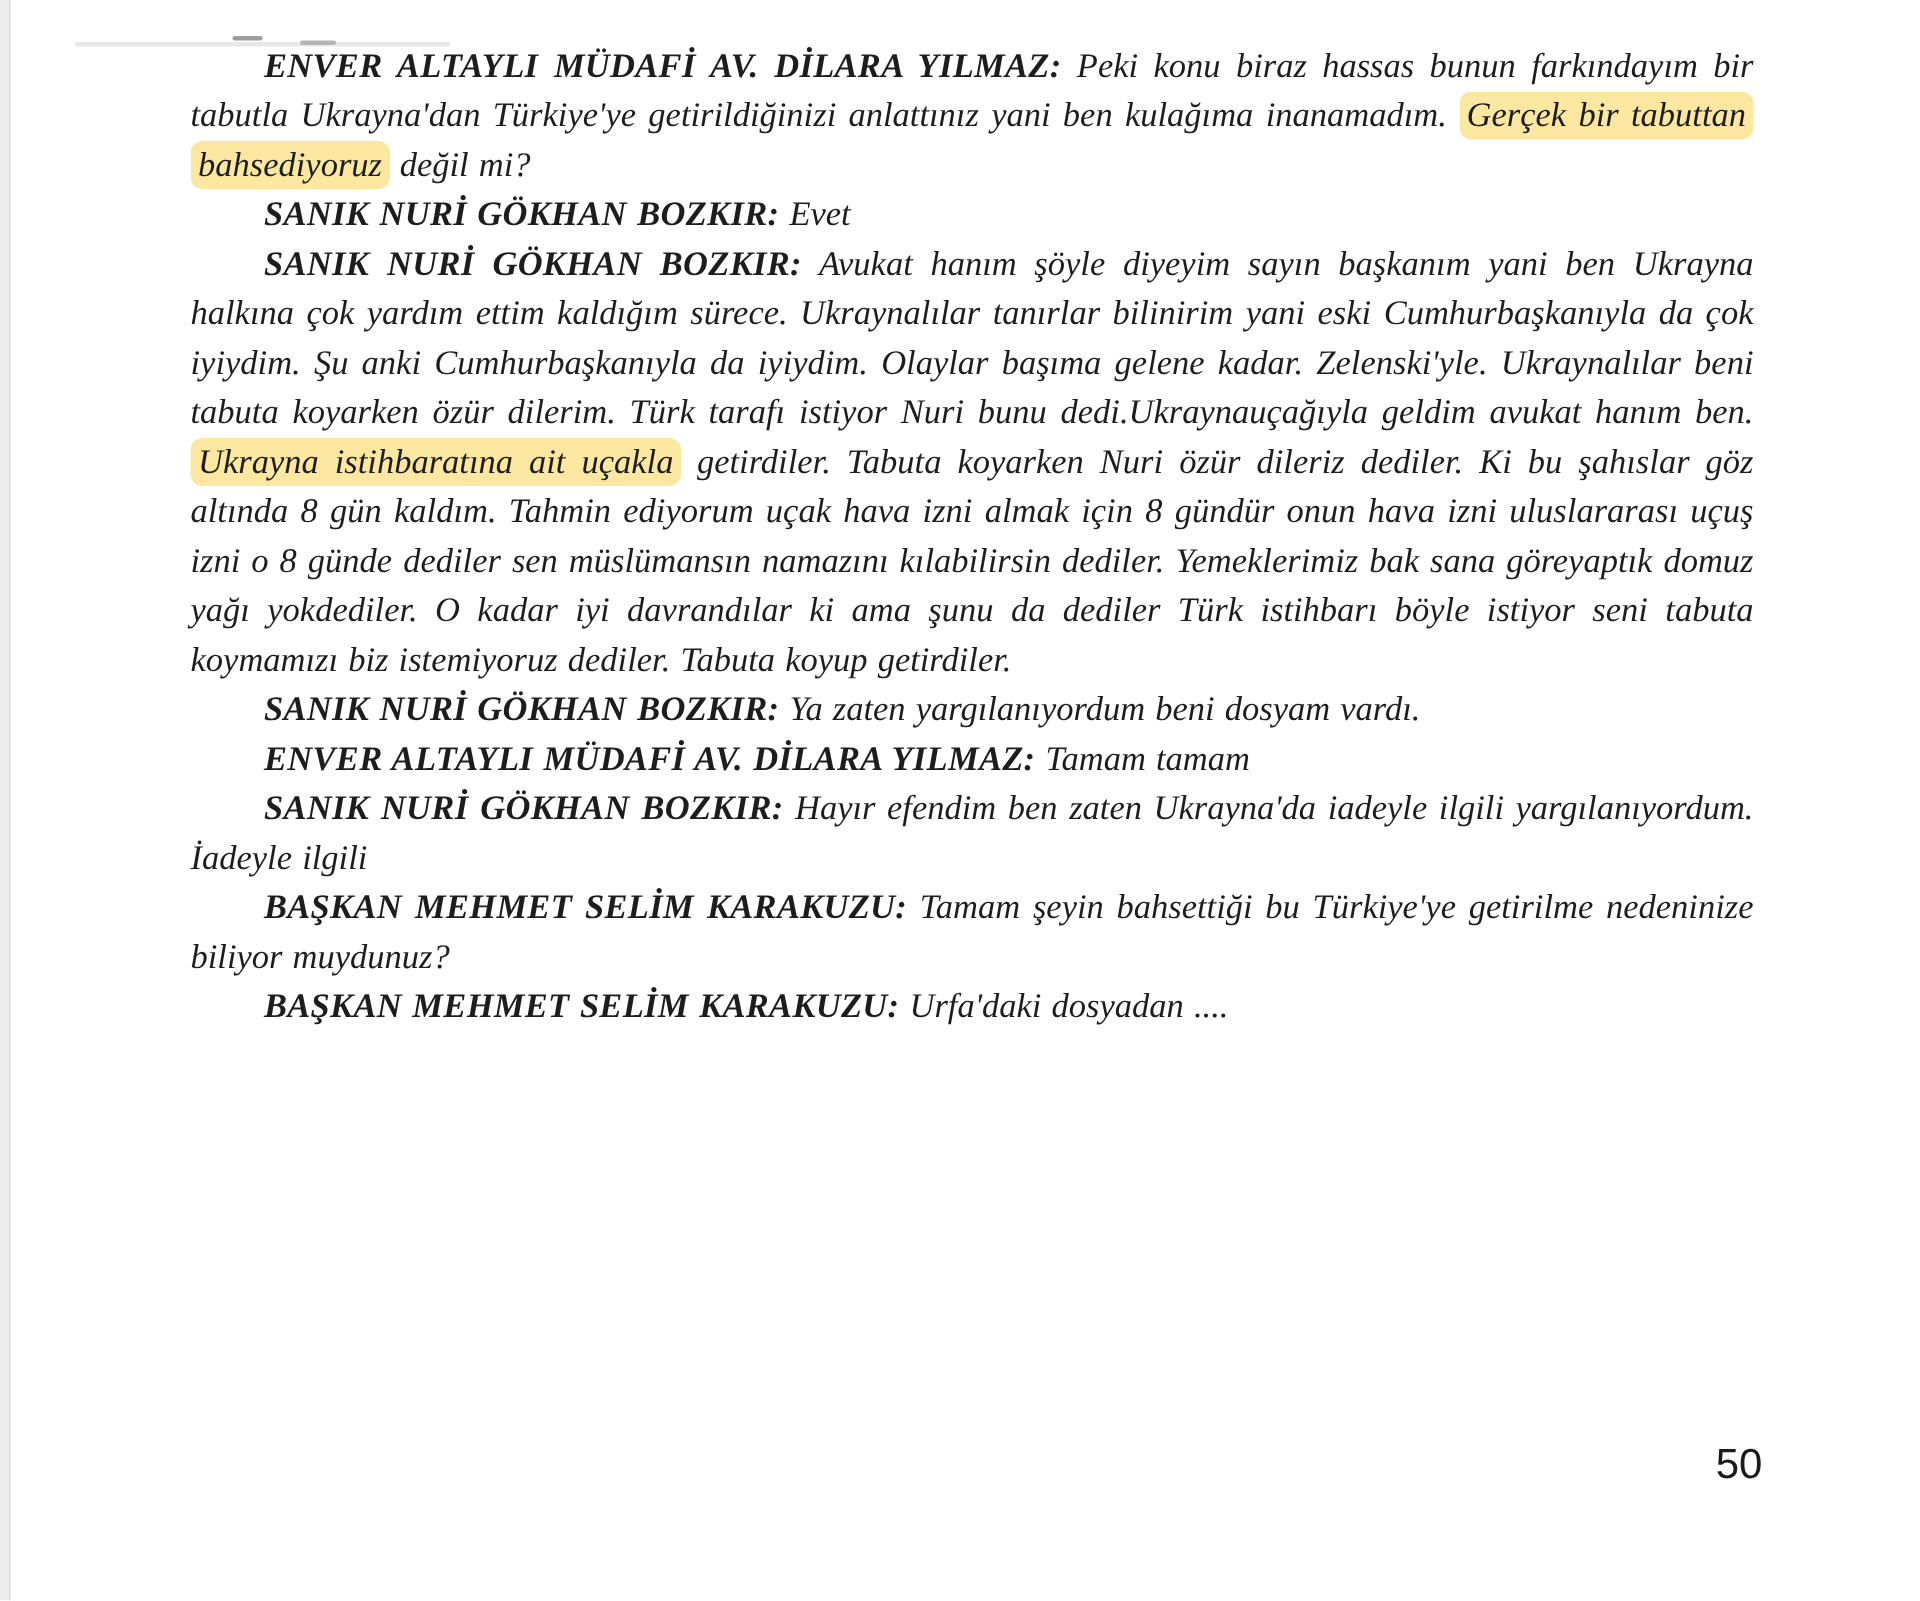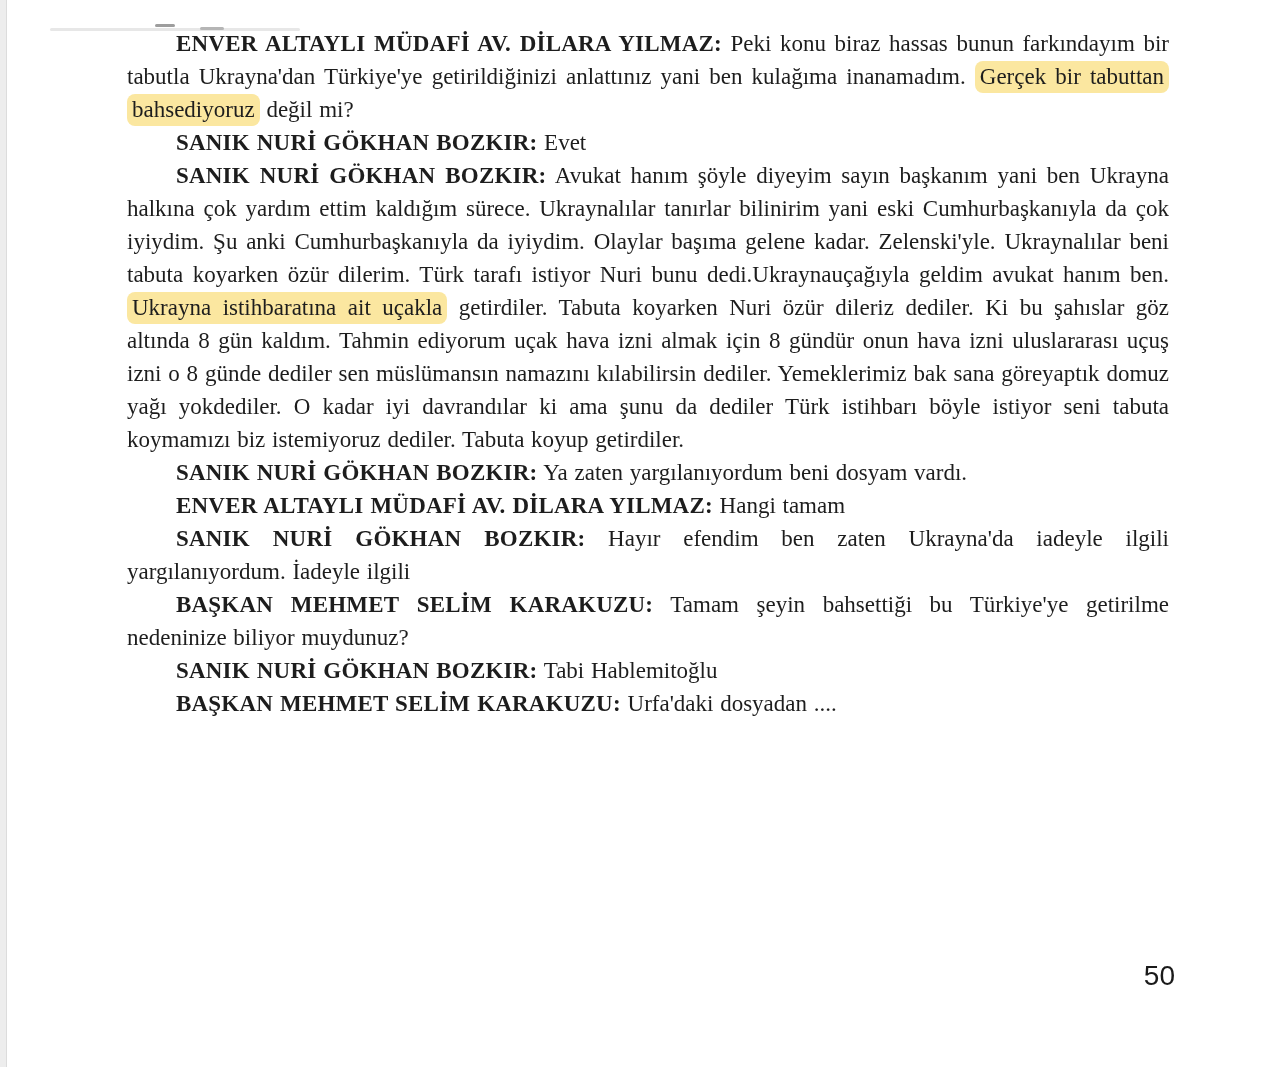--- a/index.html
+++ b/index.html
@@ -23,20 +23,21 @@
     position: absolute;
     left: 127px; top: 27px; width: 1042px;
     color: #1d1d1d;
   }
   .para {
     font-size: 23px;
     line-height: 33px;
     text-align: justify;
     text-indent: 49px;
     word-spacing: 1px;
+    font-style: italic;
   }
   .speaker { font-weight: bold; letter-spacing: 0.2px; }
   .hl {
     border-radius: 8px;
     padding: 3px 5px 4px 5px;
     -webkit-box-decoration-break: clone;
     box-decoration-break: clone;
   }
   .page-number {
     position: absolute;
@@ -52,20 +53,19 @@
 <div class="edge-strip"></div>
 <div class="artifact artifact-a"></div>
 <div class="artifact artifact-b"></div>
 <div class="artifact artifact-c"></div>
 
 <div class="page">
     <p class="para"><span class="speaker">ENVER ALTAYLI MÜDAFİ AV. DİLARA YILMAZ:</span><span class="seg"> Peki konu biraz hassas bunun farkındayım bir tabutla Ukrayna'dan Türkiye'ye getirildiğinizi anlattınız yani ben kulağıma inanamadım. </span><span class="hl" style="background: rgb(251, 231, 160);">Gerçek bir tabuttan bahsediyoruz</span><span class="seg"> değil mi?</span></p>
     <p class="para"><span class="speaker">SANIK NURİ GÖKHAN BOZKIR:</span><span class="seg"> Evet</span></p>
     <p class="para"><span class="speaker">SANIK NURİ GÖKHAN BOZKIR:</span><span class="seg"> Avukat hanım şöyle diyeyim sayın başkanım yani ben Ukrayna halkına çok yardım ettim kaldığım sürece. Ukraynalılar tanırlar bilinirim yani eski Cumhurbaşkanıyla da çok iyiydim. Şu anki Cumhurbaşkanıyla da iyiydim. Olaylar başıma gelene kadar. Zelenski'yle. Ukraynalılar beni tabuta koyarken özür dilerim. Türk tarafı istiyor Nuri bunu dedi.Ukraynauçağıyla geldim avukat hanım ben. </span><span class="hl" style="background: rgb(251, 231, 160);">Ukrayna istihbaratına ait uçakla</span><span class="seg"> getirdiler. Tabuta koyarken Nuri özür dileriz dediler. Ki bu şahıslar göz altında 8 gün kaldım. Tahmin ediyorum uçak hava izni almak için 8 gündür onun hava izni uluslararası uçuş izni o 8 günde dediler sen müslümansın namazını kılabilirsin dediler. Yemeklerimiz bak sana göreyaptık domuz yağı yokdediler. O kadar iyi davrandılar ki ama şunu da dediler Türk istihbarı böyle istiyor seni tabuta koymamızı biz istemiyoruz dediler. Tabuta koyup getirdiler.</span></p>
     <p class="para"><span class="speaker">SANIK NURİ GÖKHAN BOZKIR:</span><span class="seg"> Ya zaten yargılanıyordum beni dosyam vardı.</span></p>
-    <p class="para"><span class="speaker">ENVER ALTAYLI MÜDAFİ AV. DİLARA YILMAZ:</span><span class="seg"> Hangi tamam</span></p>
+    <p class="para"><span class="speaker">ENVER ALTAYLI MÜDAFİ AV. DİLARA YILMAZ:</span><span class="seg"> Tamam tamam</span></p>
     <p class="para"><span class="speaker">SANIK NURİ GÖKHAN BOZKIR:</span><span class="seg"> Hayır efendim ben zaten Ukrayna'da iadeyle ilgili yargılanıyordum. İadeyle ilgili</span></p>
     <p class="para"><span class="speaker">BAŞKAN MEHMET SELİM KARAKUZU:</span><span class="seg"> Tamam şeyin bahsettiği bu Türkiye'ye getirilme nedeninize biliyor muydunuz?</span></p>
-    <p class="para"><span class="speaker">SANIK NURİ GÖKHAN BOZKIR:</span><span class="seg"> Tabi Hablemitoğlu</span></p>
     <p class="para"><span class="speaker">BAŞKAN MEHMET SELİM KARAKUZU:</span><span class="seg"> Urfa'daki dosyadan ....</span></p>
   </div>
 
 <div class="page-number">50</div>
 
 </body></html>

